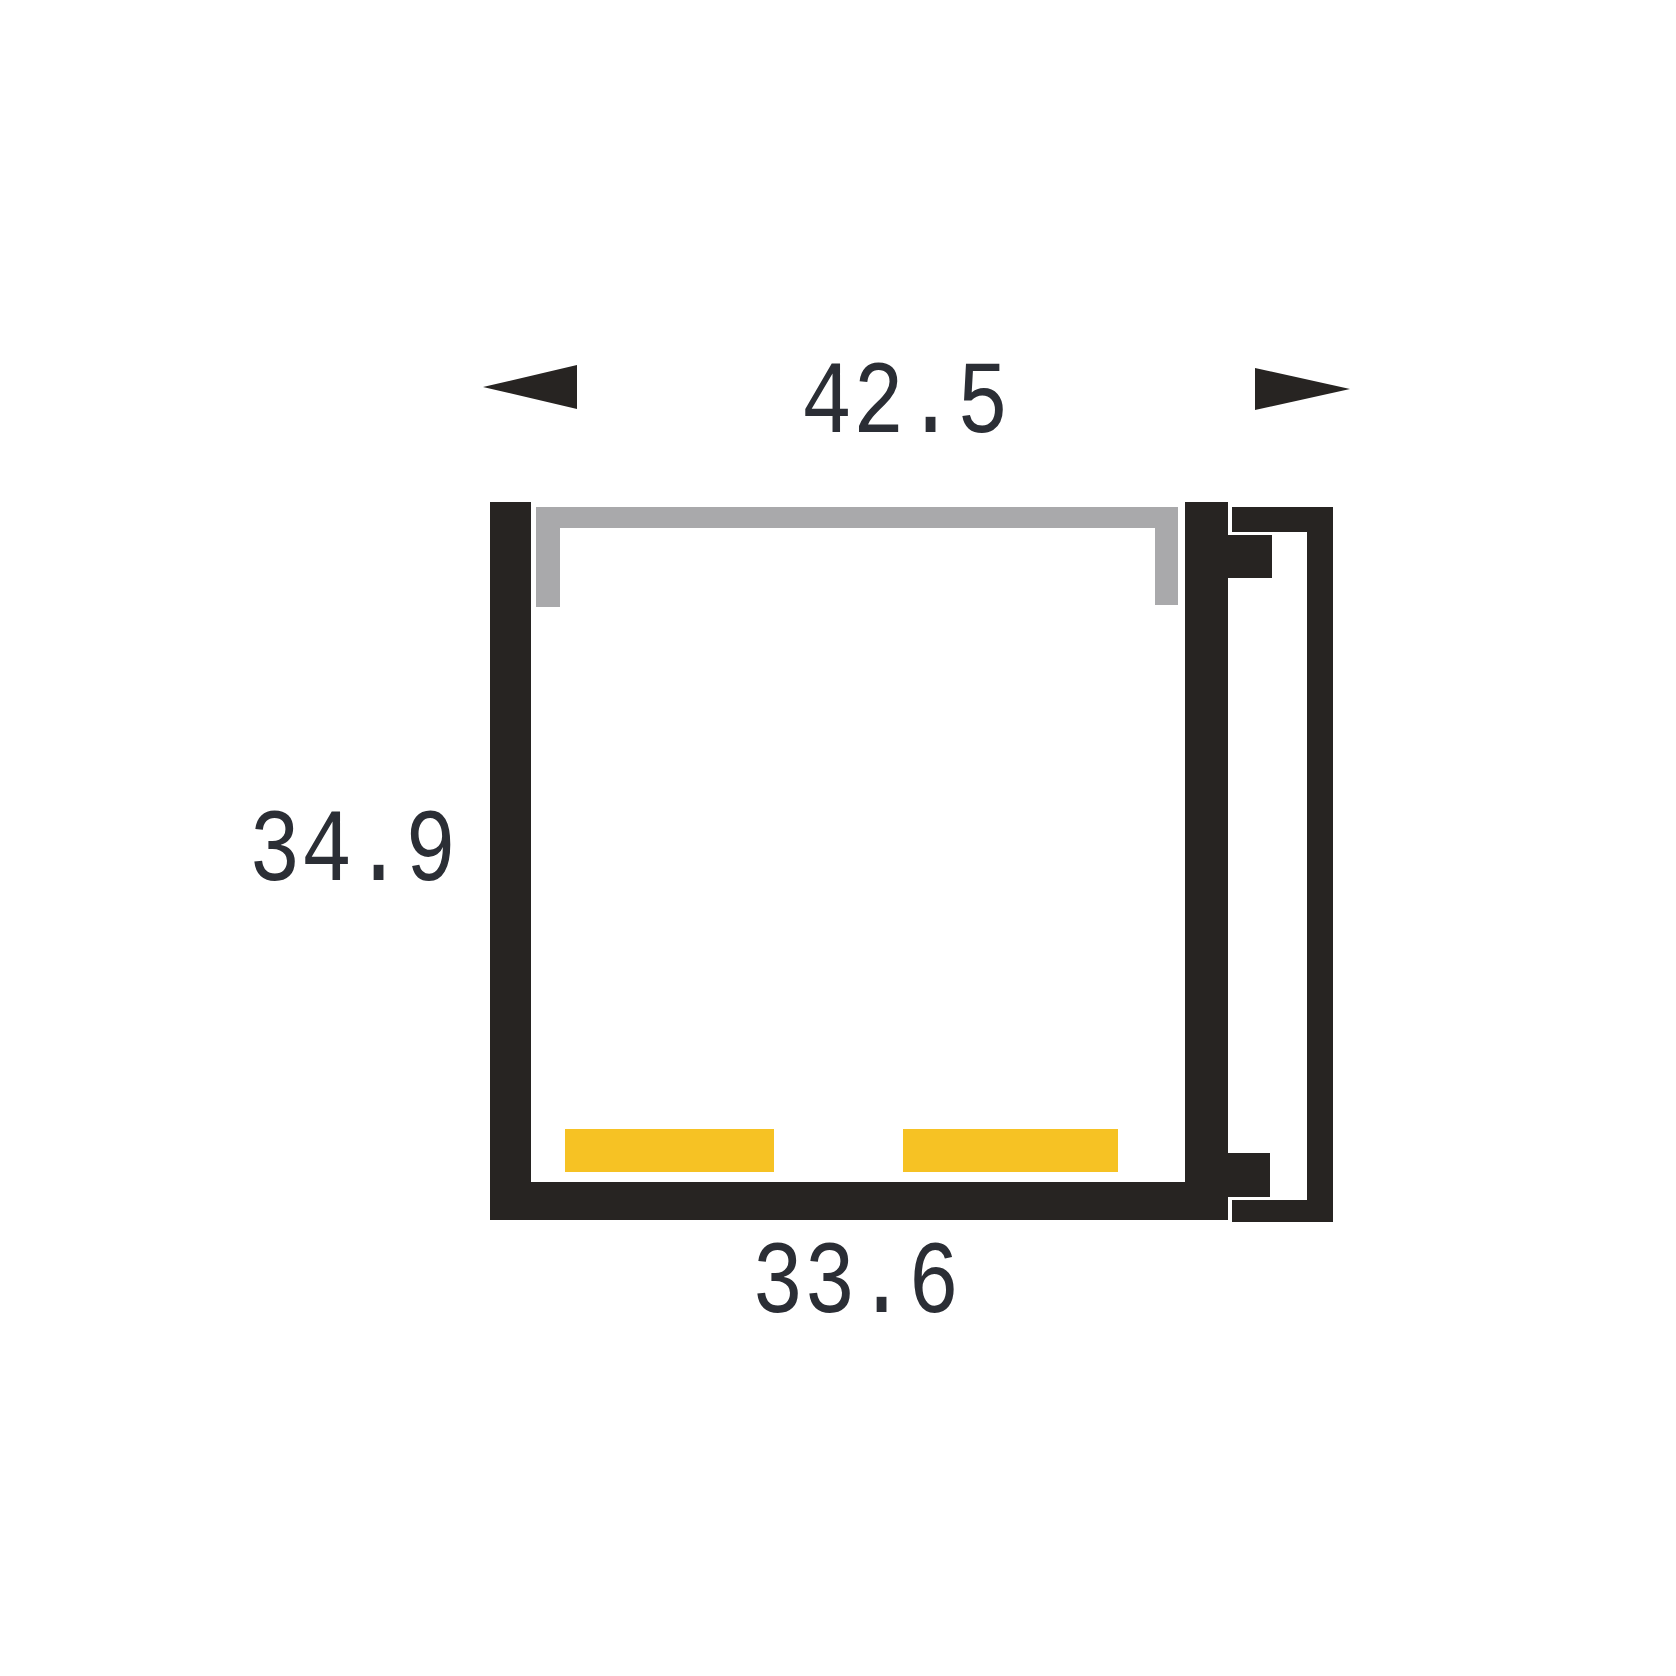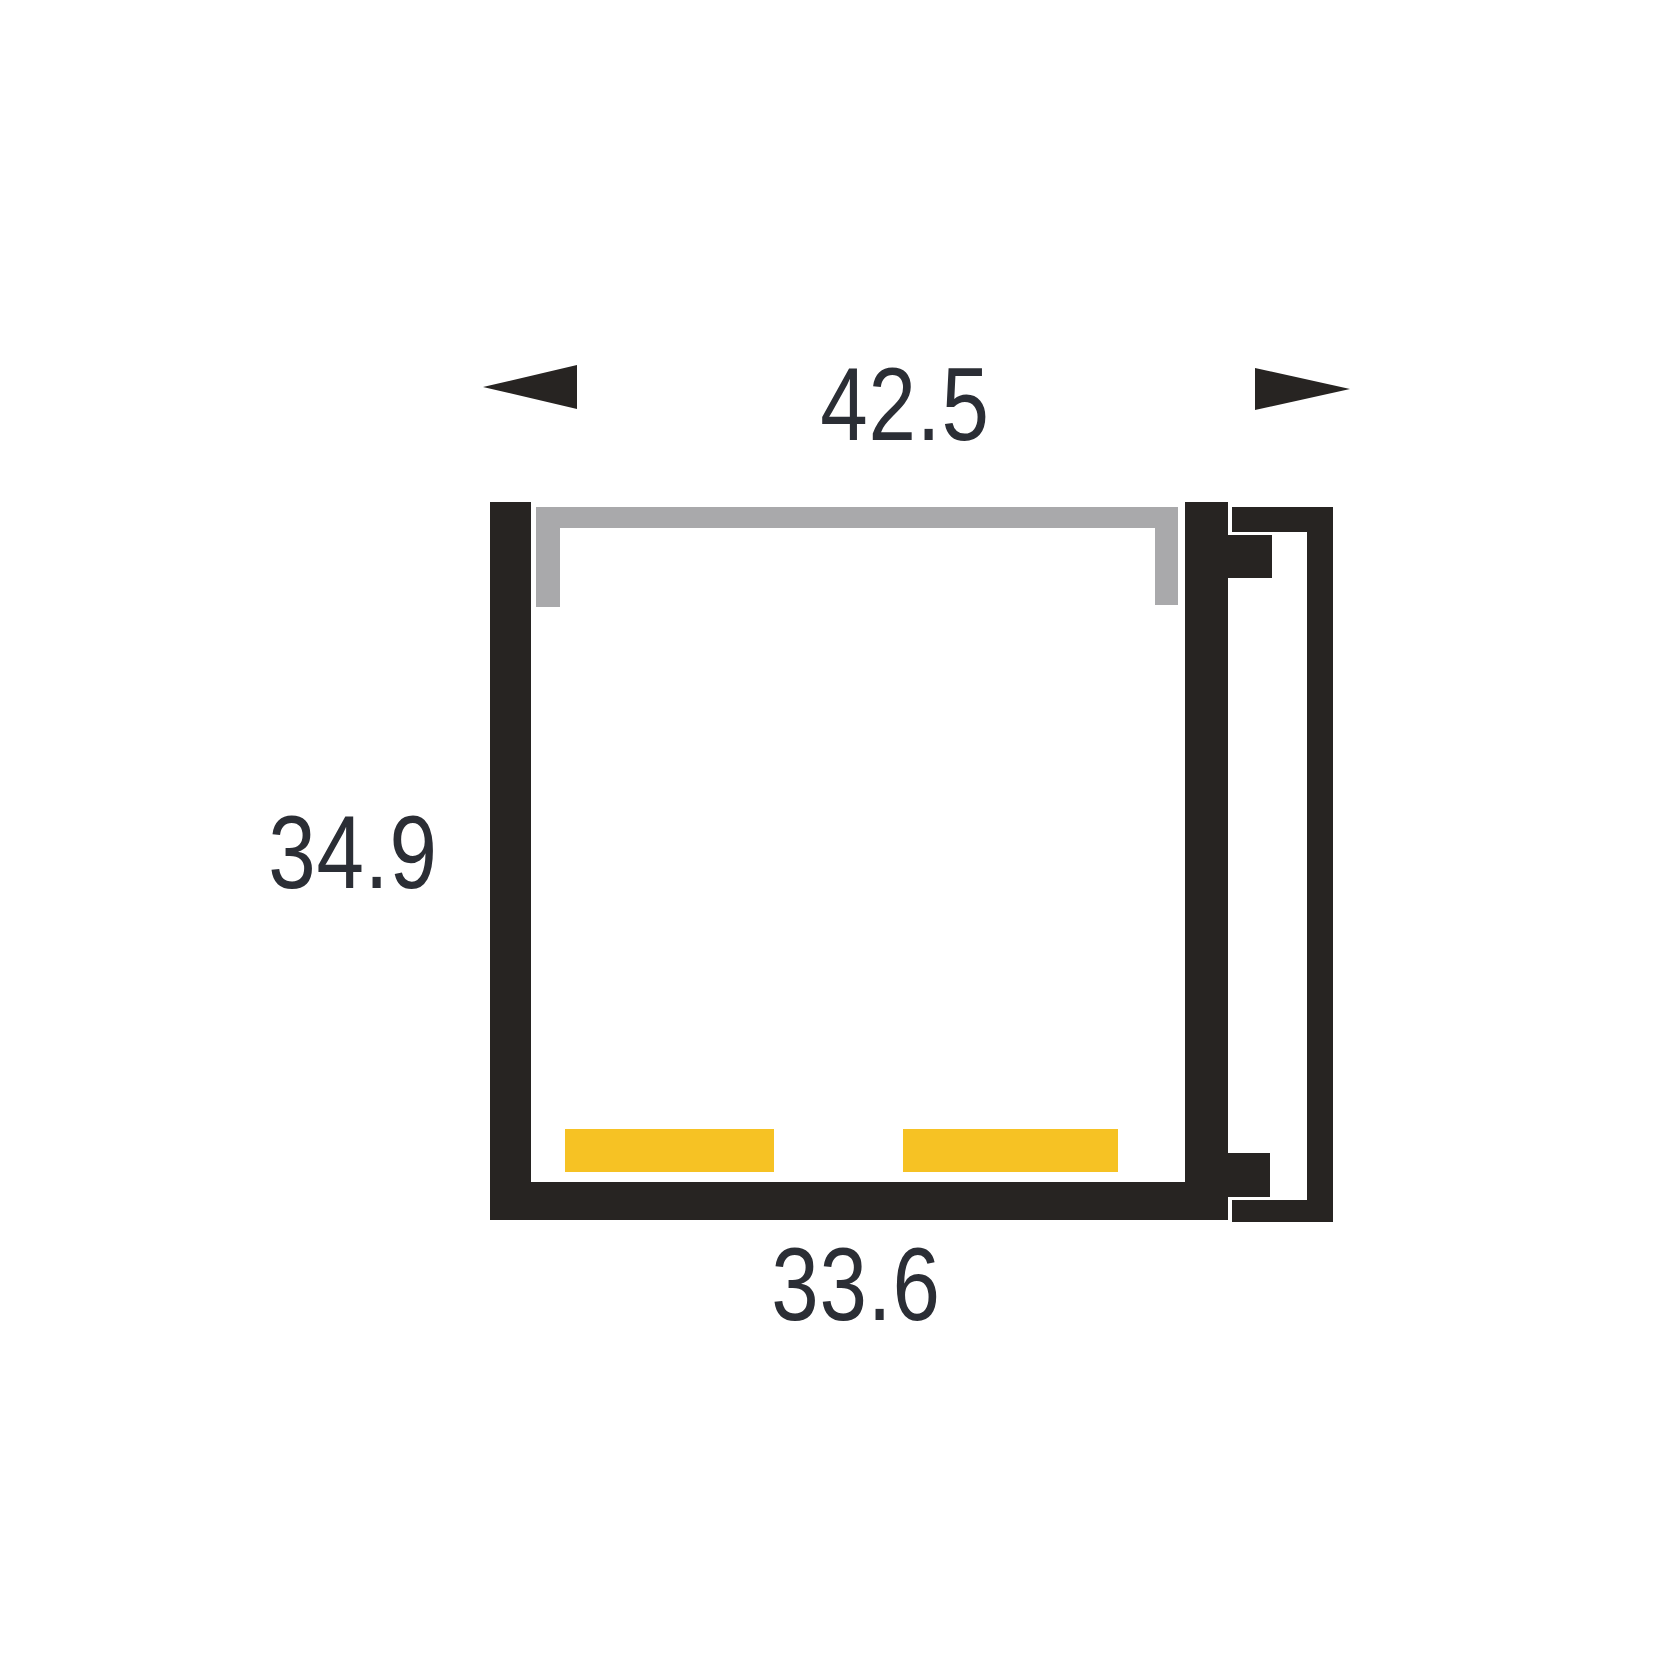--- a/index.html
+++ b/index.html
@@ -6,21 +6,21 @@
     margin: 0;
     padding: 0;
     background: #ffffff;
   }
   #canvas {
     position: relative;
     width: 1390px;
     height: 1676px;
     background: var(--bg, #ffffff);
     overflow: hidden;
-    font-family: Liberation Sans, sans-serif;
+    font-family: Liberation Mono, monospace;
   }
   .abs { position: absolute; }
 
   
   .dim-label {
     position: absolute;
     font-size: 104px;
     line-height: 1;
     font-weight: 400;
     color: var(--dim-text, #2b2e35);

